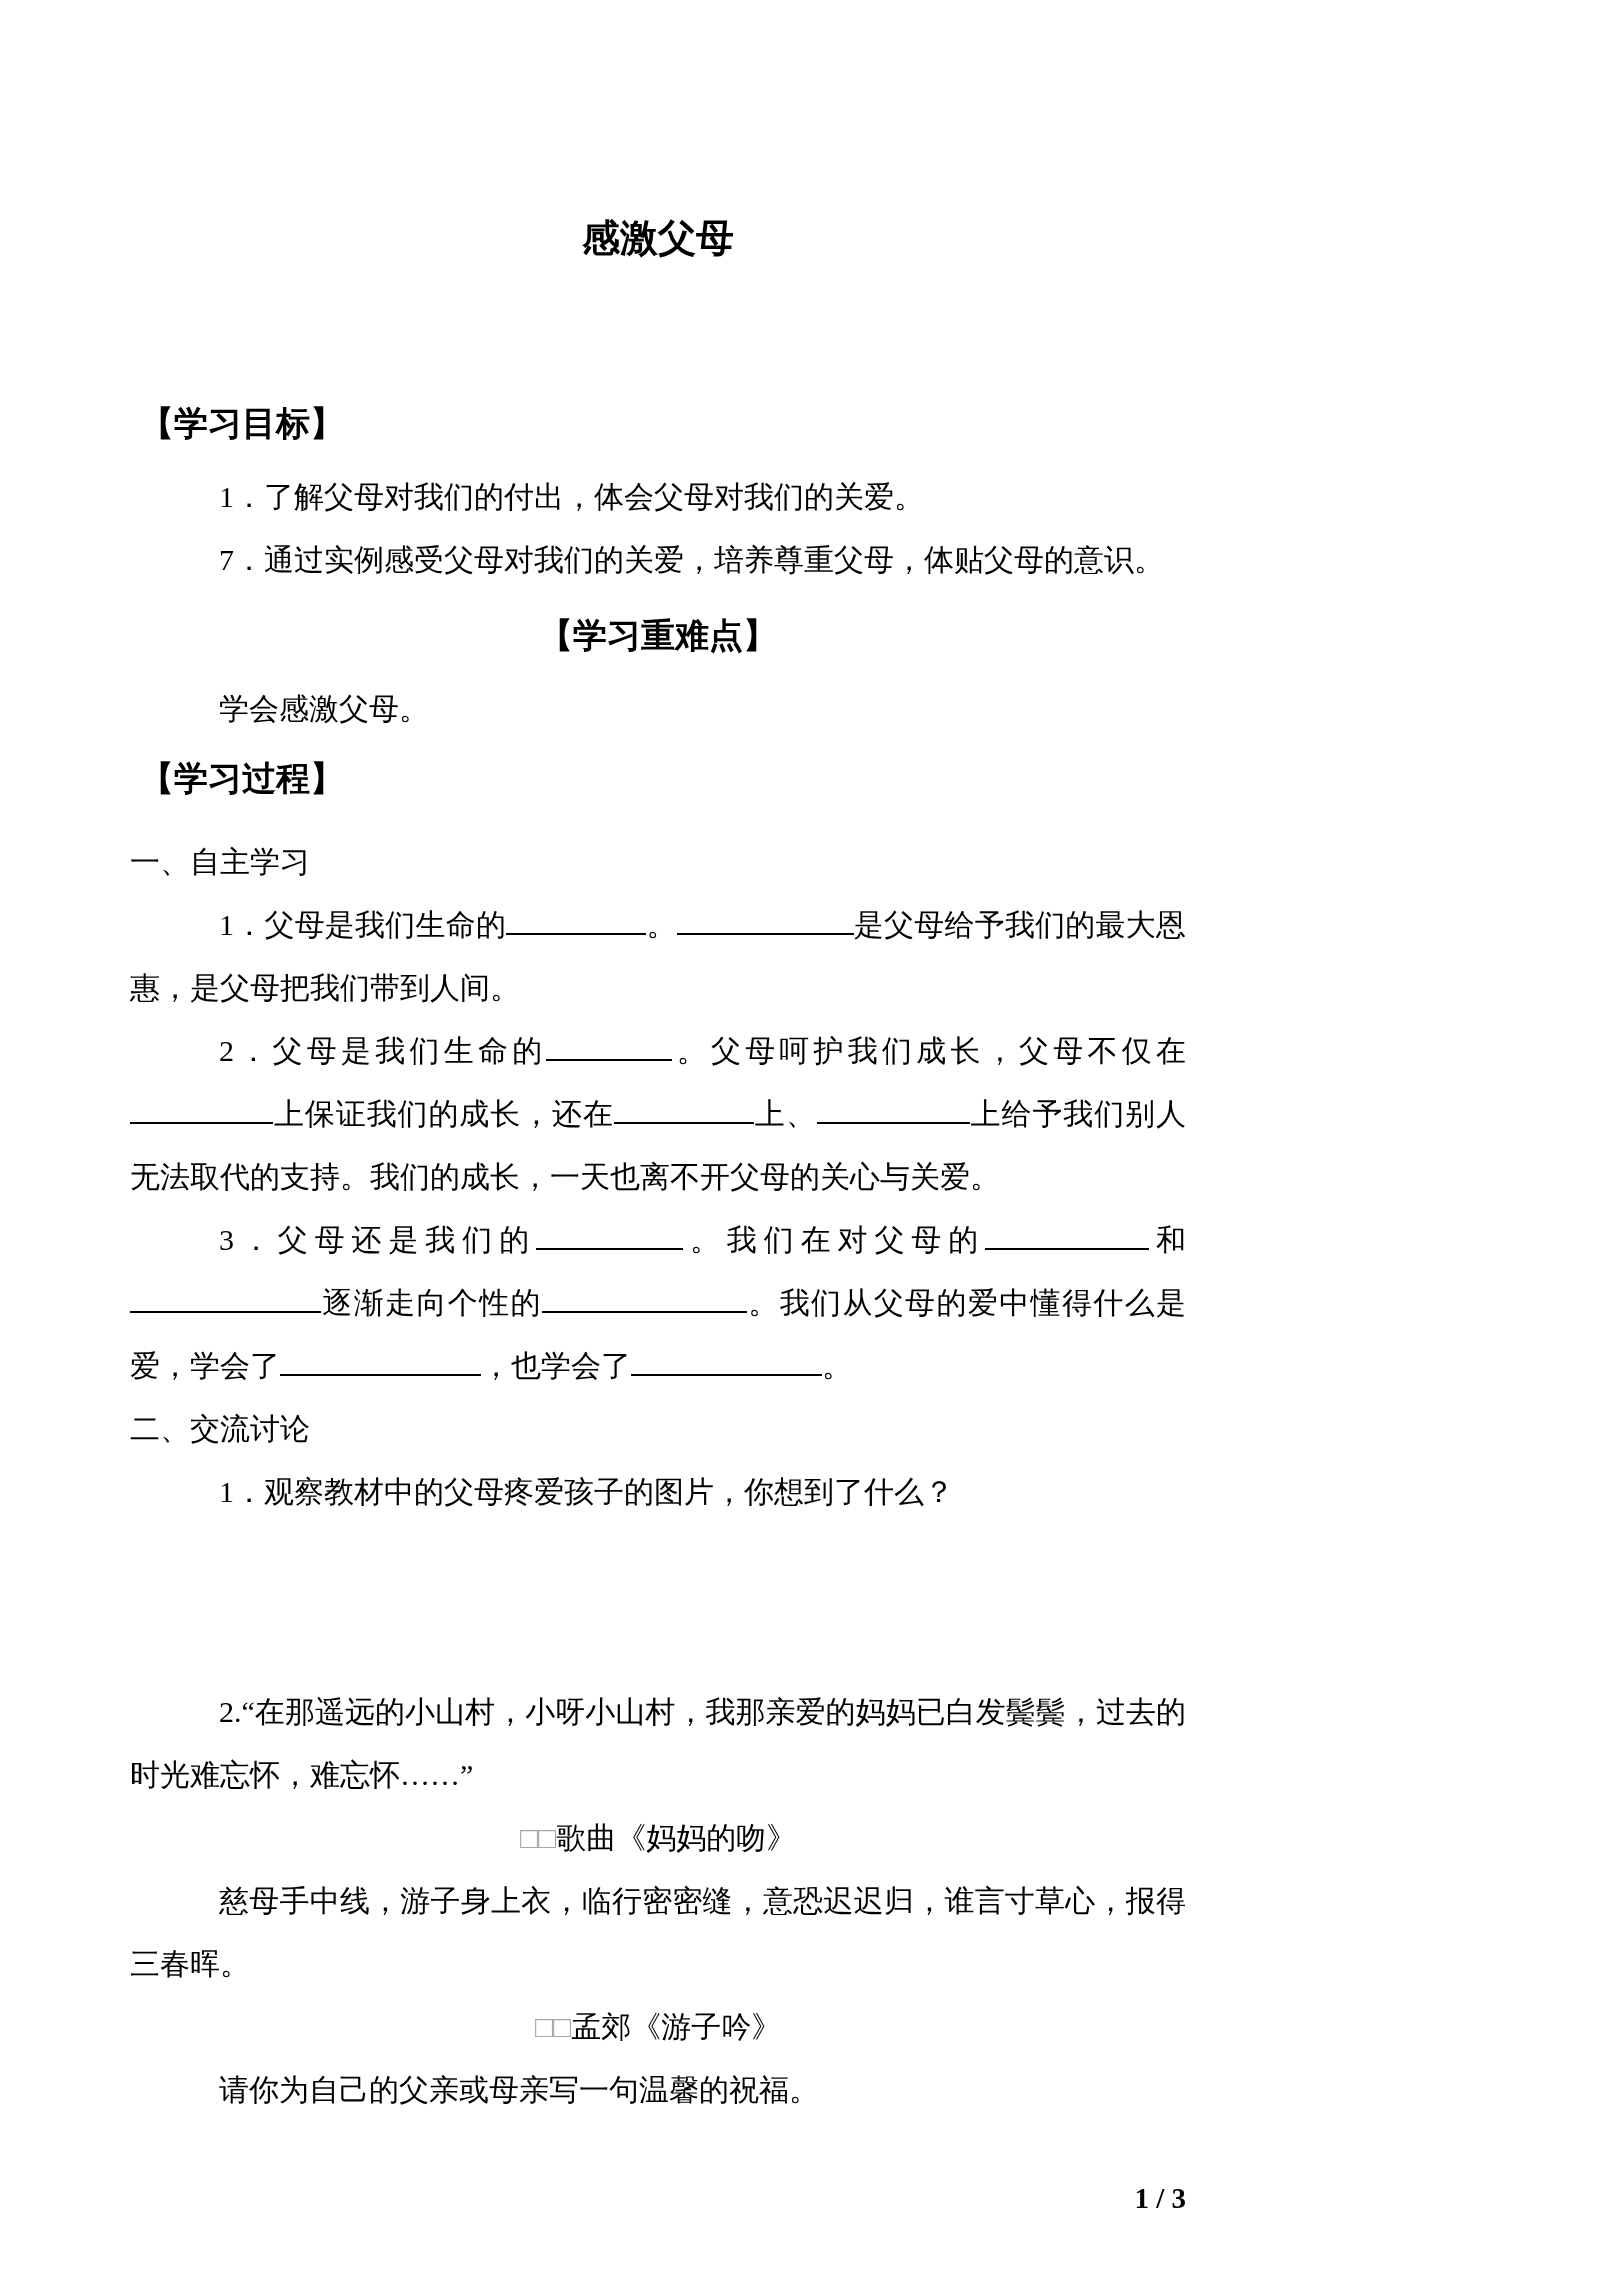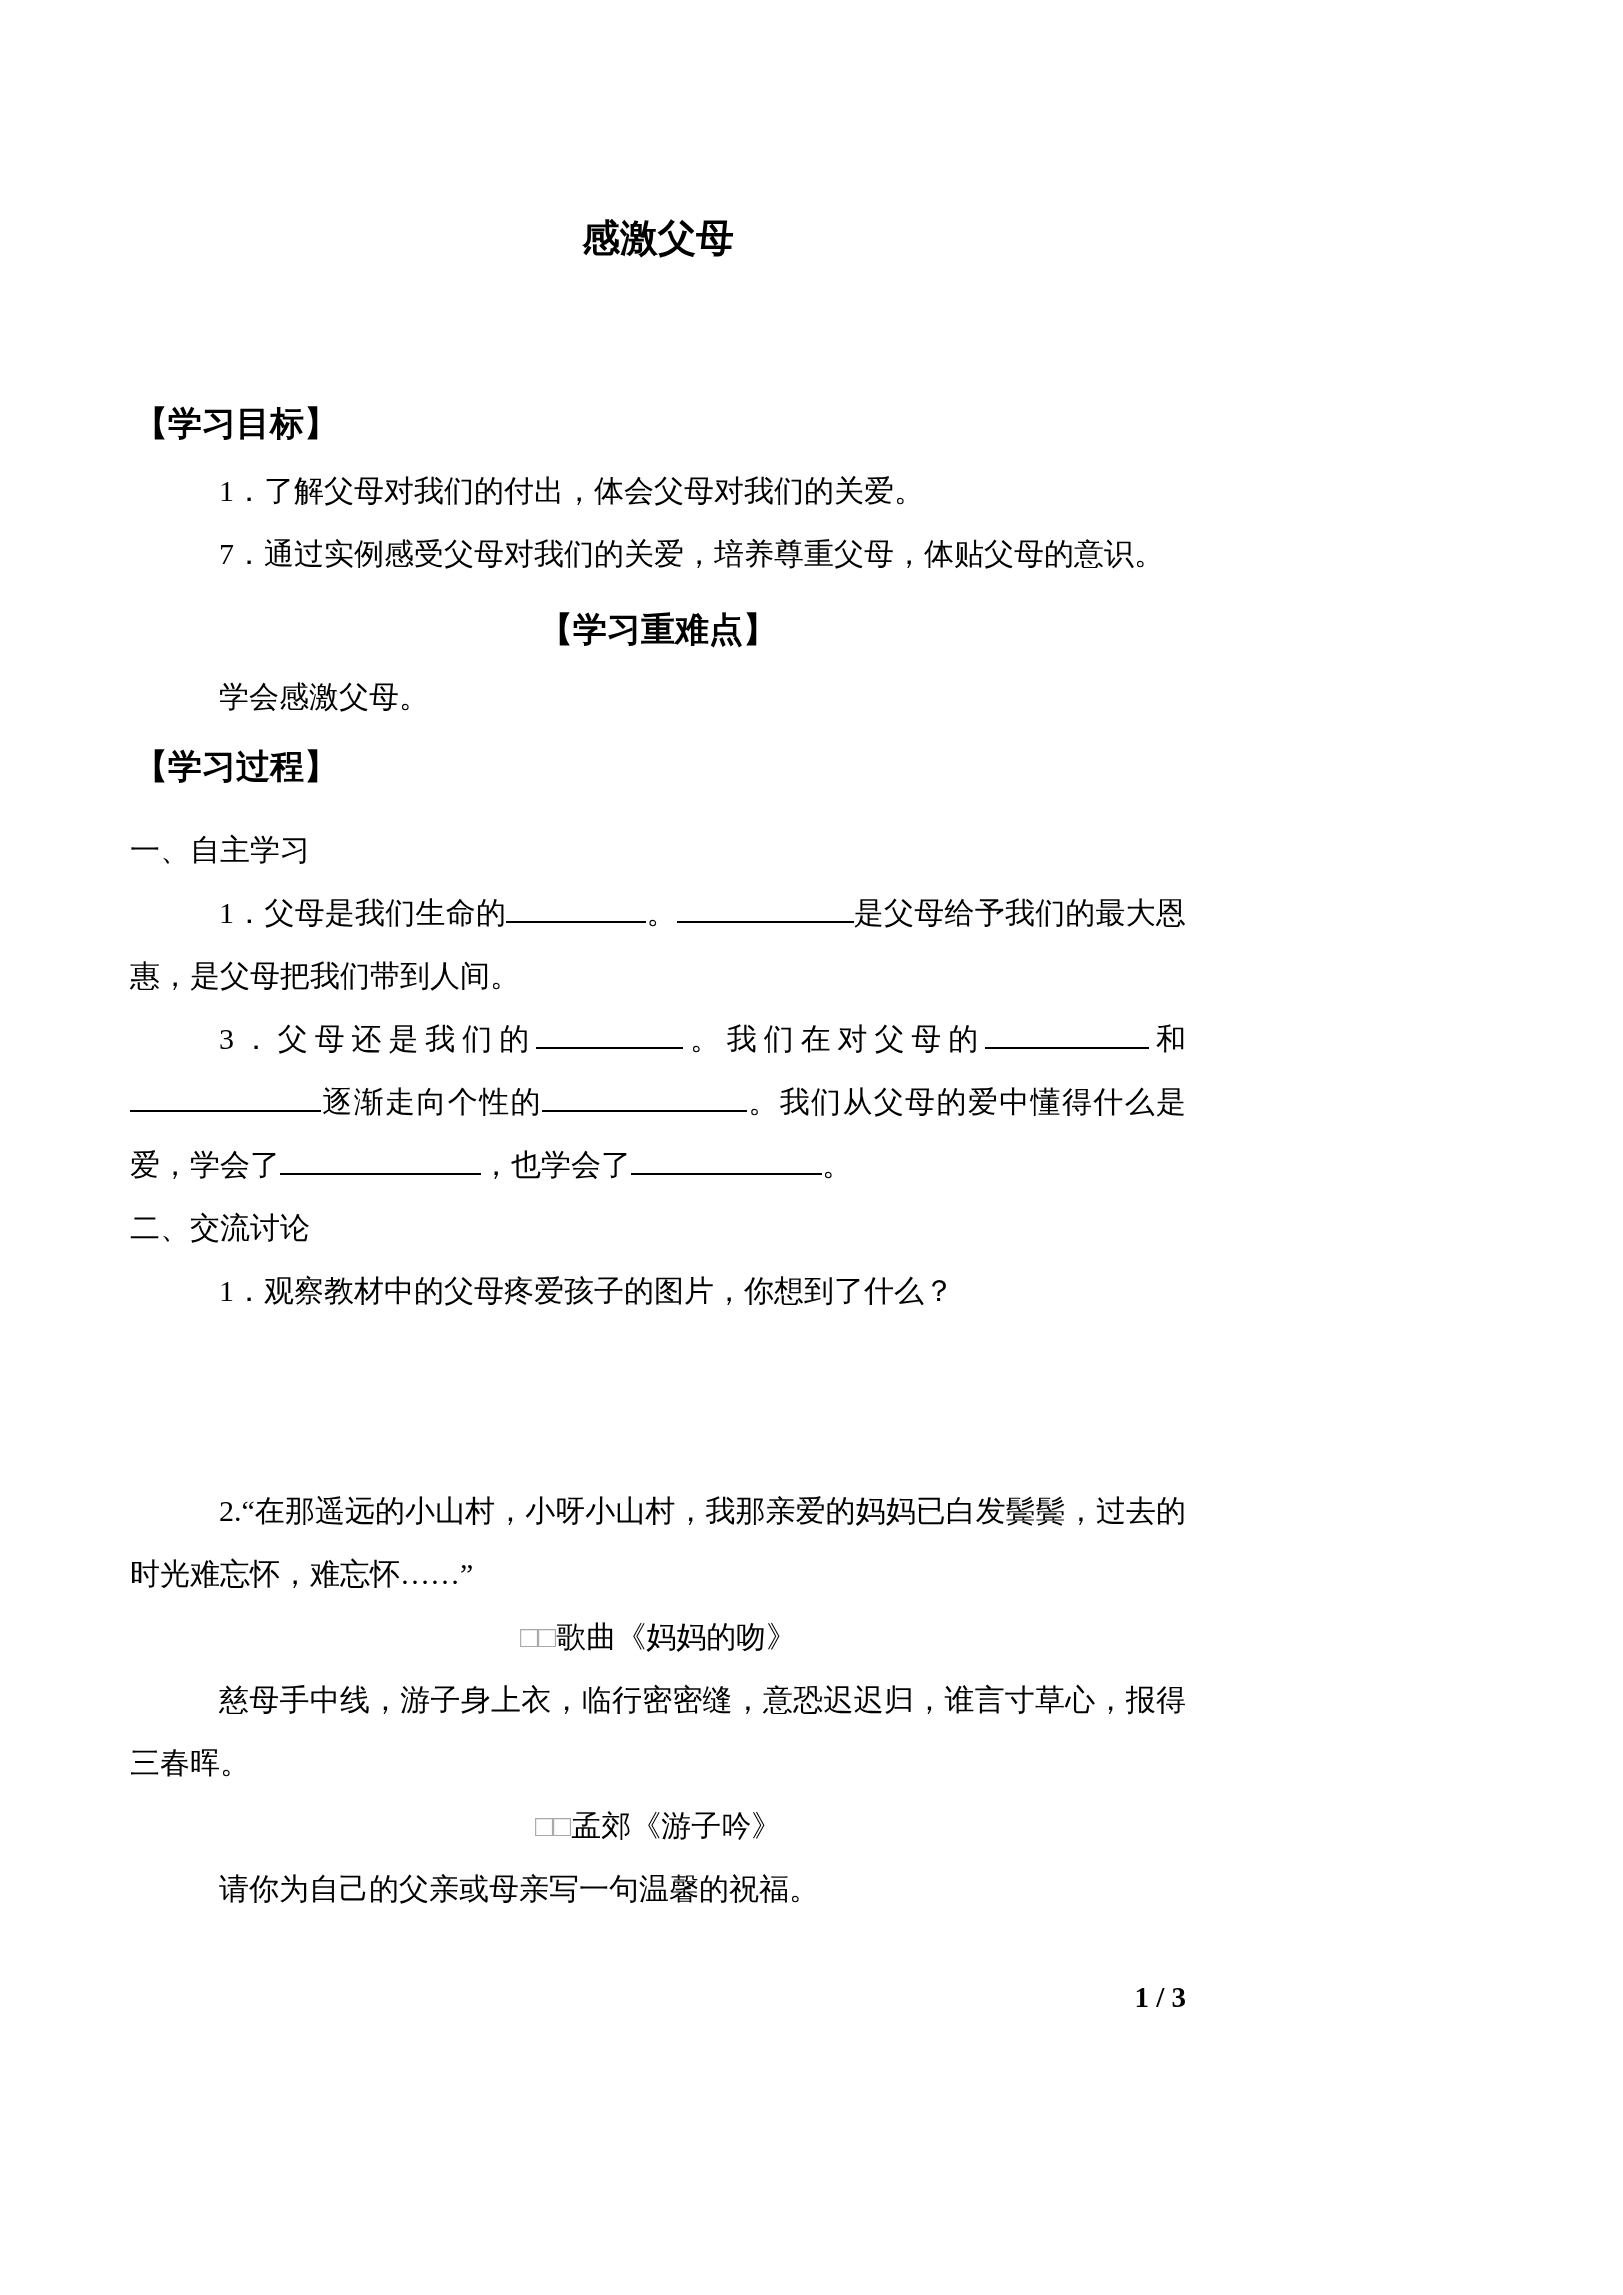--- a/index.html
+++ b/index.html
@@ -22,21 +22,21 @@
     text-align: center;
     font-weight: bold;
     font-size: 38px;
     line-height: 55px;
     margin: 0;
   }
   .hdr {
     font-weight: bold;
     font-size: 34px;
     line-height: 63px;
-    margin: 4px;
+    margin: 10px;
   }
   .hdr-objectives { margin-top: 126px; }
   .hdr-keypoints  { margin-top: 13px; text-align: center; }
   .hdr-process    { margin-top: 6.8px; }
   .part-label {
     font-size: 30px;
     line-height: 63px;
     margin: 0;
   }
   .part1-label { margin-top: 20px; }
@@ -82,20 +82,21 @@
   <p class="para">1．了解父母对我们的付出，体会父母对我们的关爱。</p>
   <p class="para">7．通过实例感受父母对我们的关爱，培养尊重父母，体贴父母的意识。</p>
 
   <h2 class="hdr hdr-keypoints">【学习重难点】</h2>
   <p class="para">学会感激父母。</p>
 
   <h2 class="hdr hdr-process">【学习过程】</h2>
 
   <p class="part-label part1-label">一、自主学习</p>
   <p class="para">1．父母是我们生命的<span class="blank" style="width: 140px;"></span>。<span class="blank" style="width: 177px;"></span>是父母给予我们的最大恩惠，是父母把我们带到人间。</p>
+  <p class="para">2．父母是我们生命的<span class="blank" style="width: 126px;"></span>。父母呵护我们成长，父母不仅在<span class="blank" style="width: 143px;"></span>上保证我们的成长，还在<span class="blank" style="width: 140px;"></span>上、<span class="blank" style="width: 153px;"></span>上给予我们别人无法取代的支持。我们的成长，一天也离不开父母的关心与关爱。</p>
   <p class="para">3．父母还是我们的<span class="blank" style="width: 147px;"></span>。我们在对父母的<span class="blank" style="width: 164px;"></span>和<span class="blank" style="width: 191px;"></span>逐渐走向个性的<span class="blank" style="width: 205px;"></span>。我们从父母的爱中懂得什么是爱，学会了<span class="blank" style="width: 201px;"></span>，也学会了<span class="blank" style="width: 191px;"></span>。</p>
 
   <p class="part-label">二、交流讨论</p>
   <p class="para">1．观察教材中的父母疼爱孩子的图片，你想到了什么？</p>
 
   <div class="answer-space"></div>
 
   <p class="para">2.“在那遥远的小山村，小呀小山村，我那亲爱的妈妈已白发鬓鬓，过去的时光难忘怀，难忘怀……”</p>
 
   <p class="para right-align"><span class="tofu">□□</span><span>歌曲《妈妈的吻》</span></p>

